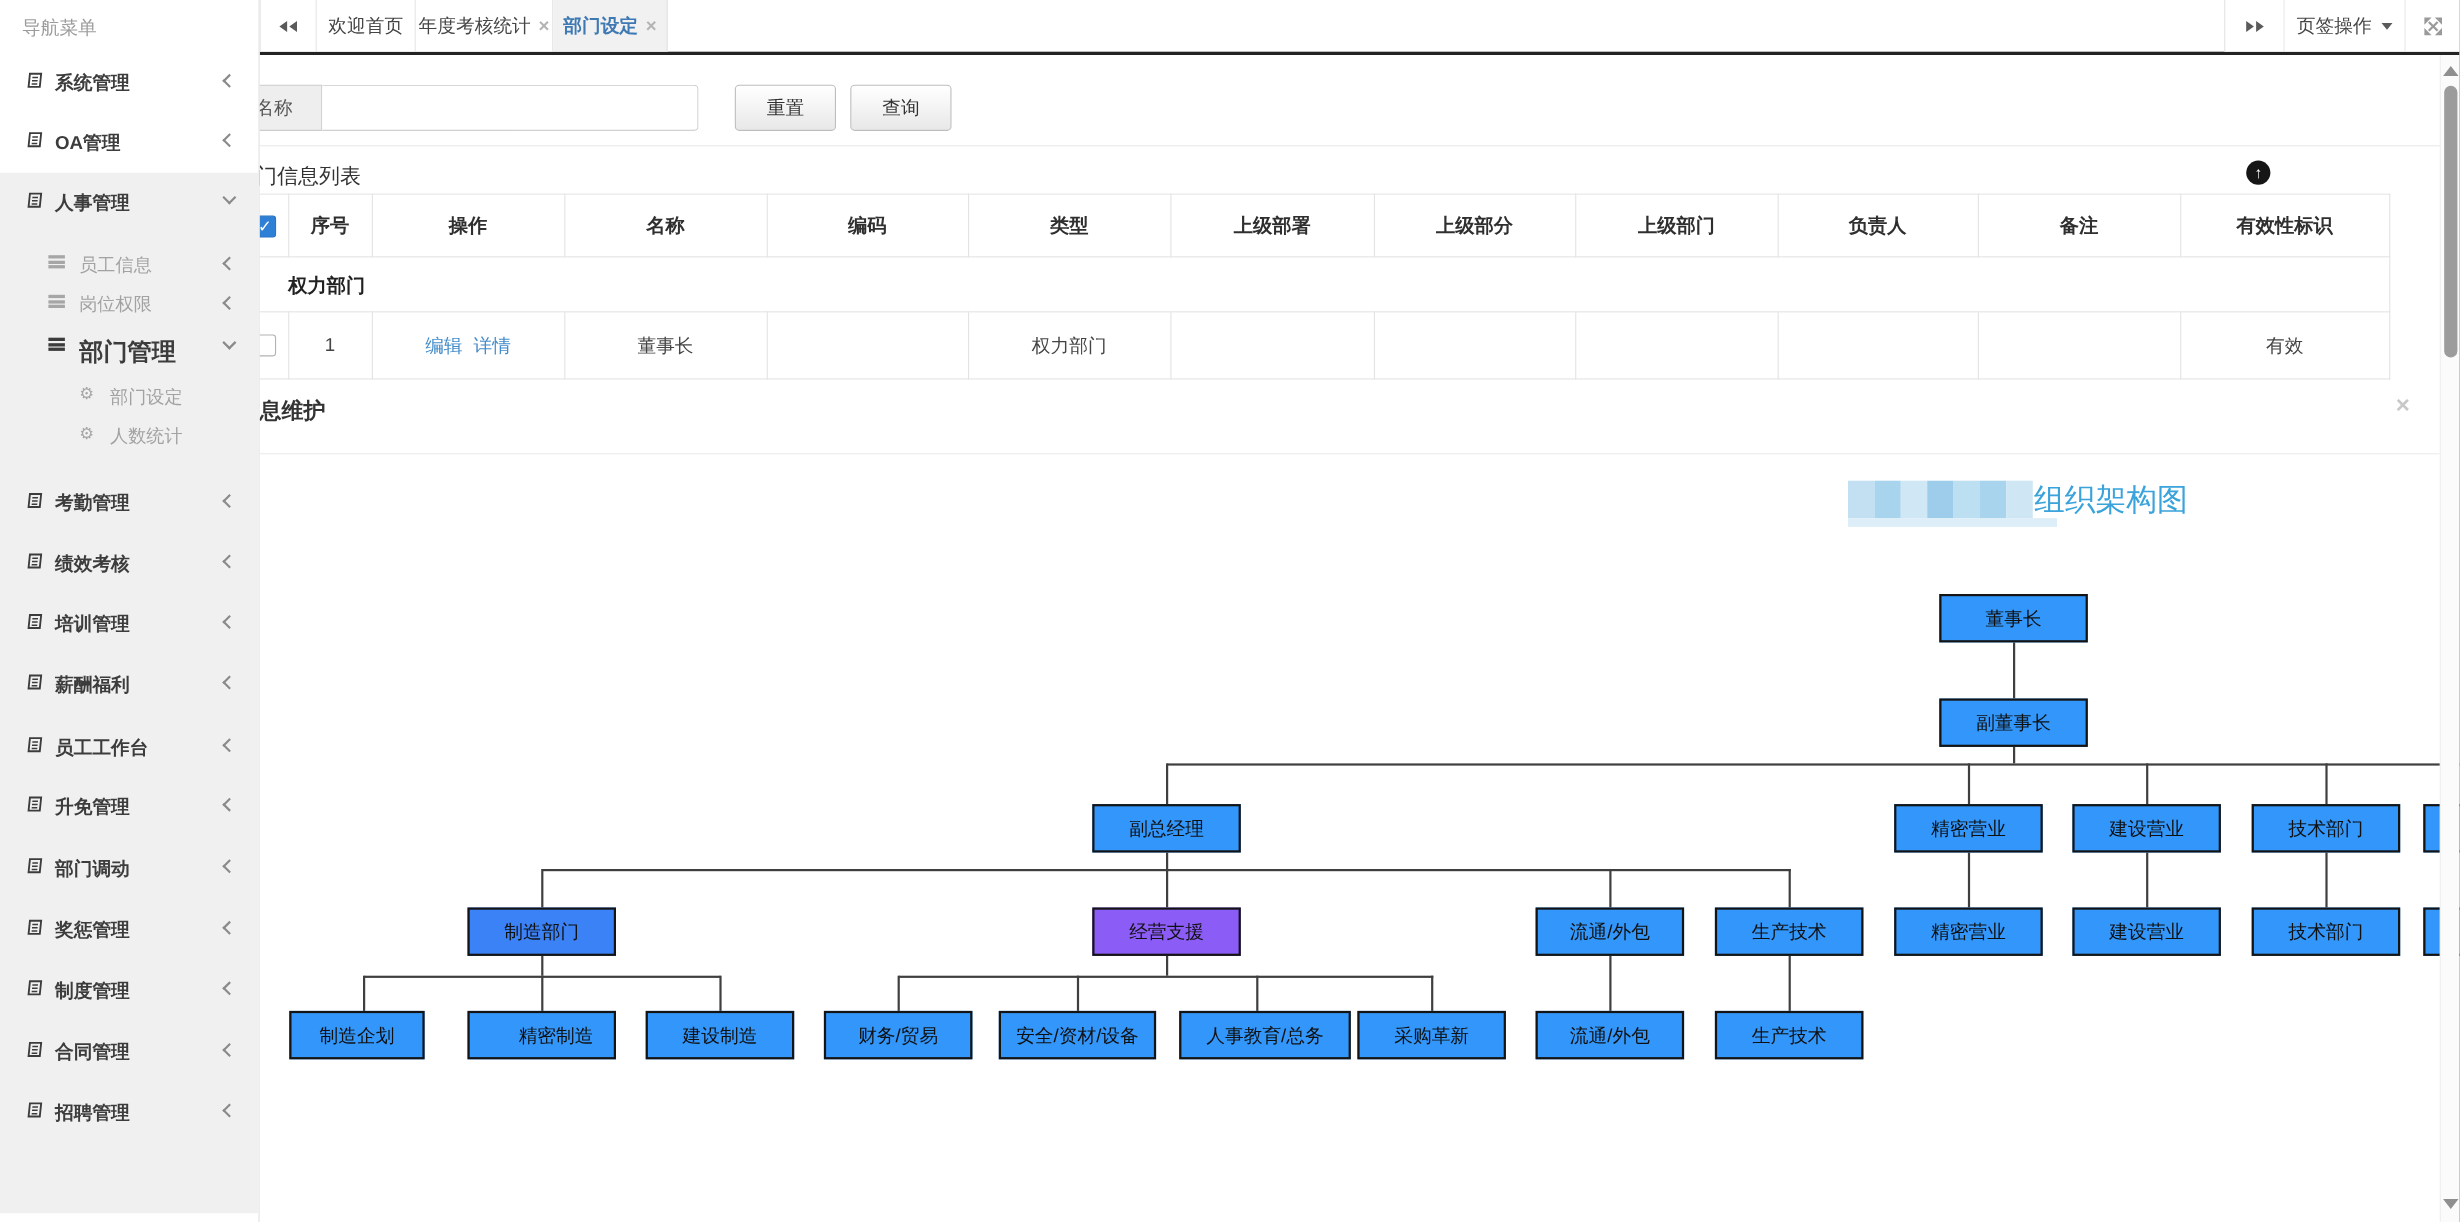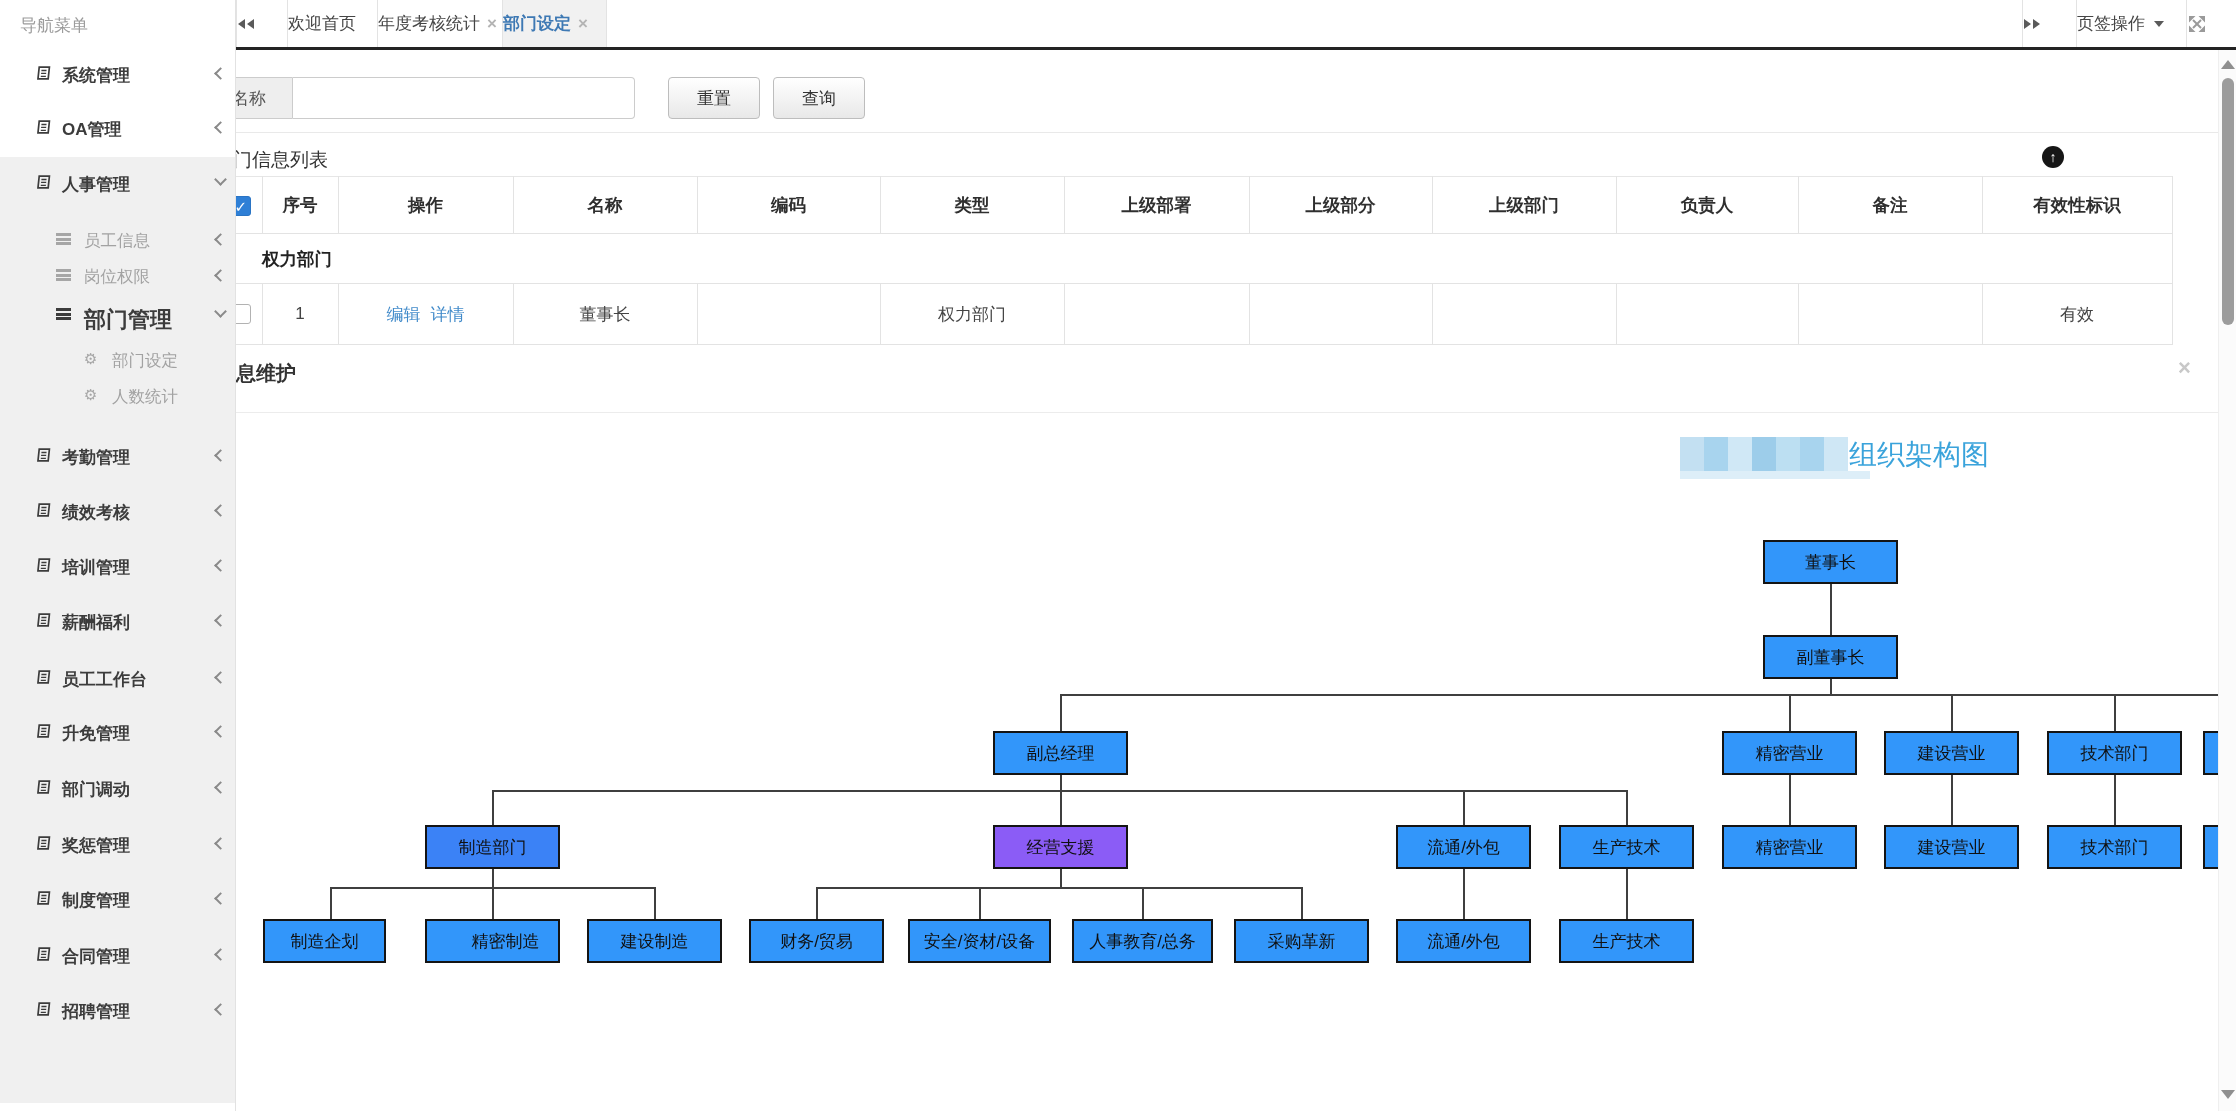--- a/index.html
+++ b/index.html
@@ -4,34 +4,34 @@
 <style>
   html,body{margin:0;padding:0;background:#888;}
   *{box-sizing:border-box;font-family:"Liberation Sans","DejaVu Sans",sans-serif;}
   .stage{position:relative;width:2236px;height:1111px;background:#fff;overflow:hidden;}
   .abs{position:absolute;}
 
   
   #sidebar{position:absolute;left:0;top:0;width:236px;height:1111px;background:#fff;border-right:1px solid #e2e2e2;z-index:20;}
   #sidebar .gray-block{position:absolute;left:0;top:157px;width:235px;height:946px;background:#f0f0f0;}
   .side-title{position:absolute;left:20px;font-size:17px;color:#9c9c9c;}
-  .side-item{position:absolute;left:12px;width:235px;height:30px;cursor:pointer;text-decoration:underline;}
+  .side-item{position:absolute;left:0;width:235px;height:30px;cursor:pointer;text-decoration:underline;}
   .side-item .lbl{position:absolute;font-size:17px;font-weight:600;color:#3c3c3c;white-space:nowrap;}
   .side-item.muted .lbl{color:#a2a2a2;font-weight:400;}
   .side-item .ic{position:absolute;top:4px;color:#3c3c3c;}
   .side-item.muted .ic{color:#a6a6a6;}
   .chev{display:inline-block;width:9px;height:9px;border-right:2px solid #8a8a8a;border-bottom:2px solid #8a8a8a;position:absolute;top:8px;}
   .chev.left{transform:rotate(135deg);}
   .chev.down{transform:rotate(45deg);top:5px;}
   .bars{display:inline-block;width:15px;height:12px;border-top:3px solid currentColor;border-bottom:3px solid currentColor;background:linear-gradient(currentColor,currentColor) center/100% 3px no-repeat;}
   .gear{font-size:15px;line-height:15px;}
 
   
   .tabbar{position:absolute;left:236px;top:0;width:2000px;height:50px;background:#fff;border-bottom:3px solid #232323;}
-  .tabcell{position:absolute;top:0;height:47px;border-right:1px solid #e3e3e3;display:flex;align-items:center;cursor:pointer;background:#fff;}
+  .tabcell{position:absolute;top:0;height:47px;border-right:1px solid #e3e3e3;display:flex;align-items:center;justify-content:center;cursor:pointer;background:#fff;}
   .tabcell .t{font-size:17px;color:#454545;white-space:nowrap;}
   .tabcell.active{background:#f1f1f1;}
   .tabcell.active .t{color:#3e79b4;font-weight:bold;}
   .xmark{color:#b4b4b4;font-weight:bold;font-size:17px;margin-left:7px;line-height:1;}
   .tri-l{width:0;height:0;border-top:5px solid transparent;border-bottom:5px solid transparent;border-right:7px solid #5a5a5a;display:inline-block;margin:0 1px;}
   .tri-r{width:0;height:0;border-top:5px solid transparent;border-bottom:5px solid transparent;border-left:7px solid #5a5a5a;display:inline-block;margin:0 1px;}
   .caret{width:0;height:0;border-left:5px solid transparent;border-right:5px solid transparent;border-top:6px solid #5a5a5a;display:inline-block;margin-left:9px;}
   .noborder-l{border-left:1px solid #e3e3e3;}
 
   
@@ -241,21 +241,21 @@
       <div class="org-node" style="left: 1559px; top: 825px; width: 135px; background: rgb(50, 150, 250); border-color: rgb(20, 20, 20);">生产技术</div>
       <div class="org-node" style="left: 1722px; top: 825px; width: 135px; background: rgb(50, 150, 250); border-color: rgb(20, 20, 20);">精密营业</div>
       <div class="org-node" style="left: 1884px; top: 825px; width: 135px; background: rgb(50, 150, 250); border-color: rgb(20, 20, 20);">建设营业</div>
       <div class="org-node" style="left: 2047px; top: 825px; width: 135px; background: rgb(50, 150, 250); border-color: rgb(20, 20, 20);">技术部门</div>
       <div class="org-node" style="left: 2203px; top: 825px; width: 135px; background: rgb(50, 150, 250); border-color: rgb(20, 20, 20);"></div>
       <div class="org-node" style="left: 263px; top: 919px; width: 123px; background: rgb(50, 150, 250); border-color: rgb(20, 20, 20);">制造企划</div>
       <div class="org-node" style="left: 425px; top: 919px; width: 135px; background: rgb(50, 150, 250); border-color: rgb(20, 20, 20); padding-left: 26px;">精密制造</div>
       <div class="org-node" style="left: 587px; top: 919px; width: 135px; background: rgb(50, 150, 250); border-color: rgb(20, 20, 20);">建设制造</div>
       <div class="org-node" style="left: 749px; top: 919px; width: 135px; background: rgb(50, 150, 250); border-color: rgb(20, 20, 20);">财务/贸易</div>
       <div class="org-node" style="left: 908px; top: 919px; width: 143px; background: rgb(50, 150, 250); border-color: rgb(20, 20, 20);">安全/资材/设备</div>
-      <div class="org-node" style="left: 1072px; top: 919px; width: 141px; background: rgb(50, 150, 250); border-color: rgb(20, 20, 20);">人事教育/总务</div>
+      <div class="org-node" style="left: 1072px; top: 919px; width: 156px; background: rgb(50, 150, 250); border-color: rgb(20, 20, 20);">人事教育/总务</div>
       <div class="org-node" style="left: 1234px; top: 919px; width: 135px; background: rgb(50, 150, 250); border-color: rgb(20, 20, 20);">采购革新</div>
       <div class="org-node" style="left: 1396px; top: 919px; width: 135px; background: rgb(50, 150, 250); border-color: rgb(20, 20, 20);">流通/外包</div>
       <div class="org-node" style="left: 1559px; top: 919px; width: 135px; background: rgb(50, 150, 250); border-color: rgb(20, 20, 20);">生产技术</div>
     </div>
 
   <div class="vscroll">
     <div class="arr-up" style="top:10px;"></div>
     <div class="thumb" style="top:28px;height:247px;"></div>
     <div class="arr-dn" style="top:1040px;"></div>
   </div>

